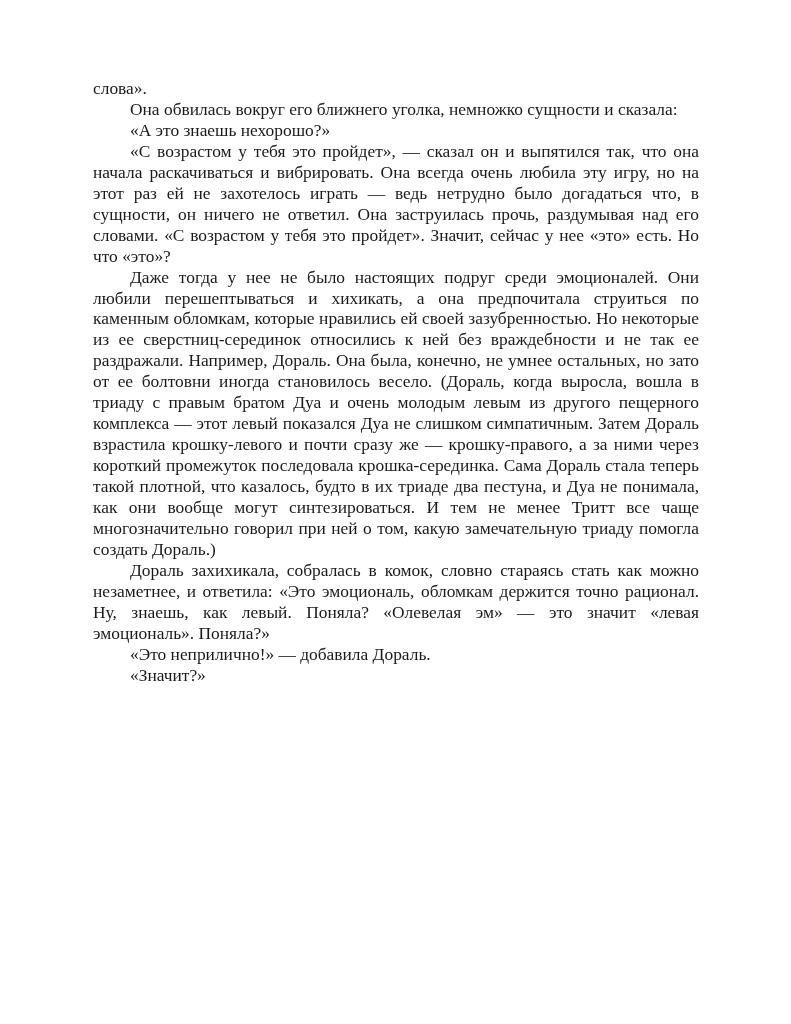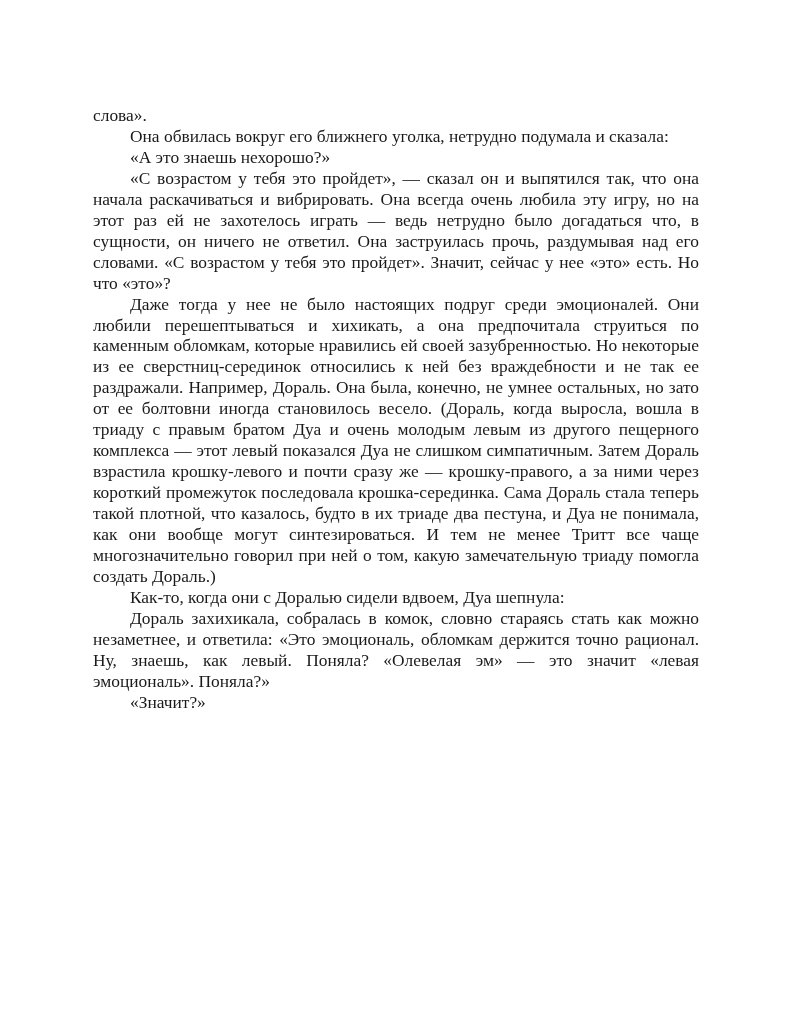--- a/index.html
+++ b/index.html
@@ -1,35 +1,35 @@
 <!DOCTYPE html>
 <html><head>
 <meta charset="utf-8">
 <style>
   html, body { margin: 0; padding: 0; background: #ffffff; }
   body { width: 791px; height: 1024px; overflow: hidden; position: relative; }
   .page {
     position: absolute;
     left: 93px;
-    top: 105px;
+    top: 78px;
     width: 606px;
     font-family: "Liberation Serif", serif;
     font-size: 17.4px;
     line-height: 20.95px;
     color: #1a1a1a;
     text-align: justify;
   }
   .page p { margin: 0; padding: 0; }
   .page p.indent { text-indent: 37px; }
 </style>
 </head>
 <body>
 
 <div class="page">
   <p>слова».</p>
-  <p class="indent">Она обвилась вокруг его ближнего уголка, нетрудно подумала и сказала:</p>
+  <p class="indent">Она обвилась вокруг его ближнего уголка, немножко сущности и сказала:</p>
   <p class="indent">«А это знаешь нехорошо?»</p>
   <p class="indent">«С возрастом у тебя это пройдет», — сказал он и выпятился так, что она начала раскачиваться и вибрировать. Она всегда очень любила эту игру, но на этот раз ей не захотелось играть — ведь нетрудно было догадаться что, в сущности, он ничего не ответил. Она заструилась прочь, раздумывая над его словами. «С возрастом у тебя это пройдет». Значит, сейчас у нее «это» есть. Но что «это»?</p>
   <p class="indent">Даже тогда у нее не было настоящих подруг среди эмоционалей. Они любили перешептываться и хихикать, а она предпочитала струиться по каменным обломкам, которые нравились ей своей зазубренностью. Но некоторые из ее сверстниц-серединок относились к ней без враждебности и не так ее раздражали. Например, Дораль. Она была, конечно, не умнее остальных, но зато от ее болтовни иногда становилось весело. (Дораль, когда выросла, вошла в триаду с правым братом Дуа и очень молодым левым из другого пещерного комплекса — этот левый показался Дуа не слишком симпатичным. Затем Дораль взрастила крошку-левого и почти сразу же — крошку-правого, а за ними через короткий промежуток последовала крошка-серединка. Сама Дораль стала теперь такой плотной, что казалось, будто в их триаде два пестуна, и Дуа не понимала, как они вообще могут синтезироваться. И тем не менее Тритт все чаще многозначительно говорил при ней о том, какую замечательную триаду помогла создать Дораль.)</p>
-  <p class="indent">Как-то, когда они с Доралью сидели вдвоем, Дуа шепнула:</p>
   <p class="indent">Дораль захихикала, собралась в комок, словно стараясь стать как можно незаметнее, и ответила: «Это эмоциональ, обломкам держится точно рационал. Ну, знаешь, как левый. Поняла? «Олевелая эм» — это значит «левая эмоциональ». Поняла?»</p>
+  <p class="indent">«Это неприлично!» — добавила Дораль.</p>
   <p class="indent">«Значит?»</p>
 </div>
 
 </body></html>

